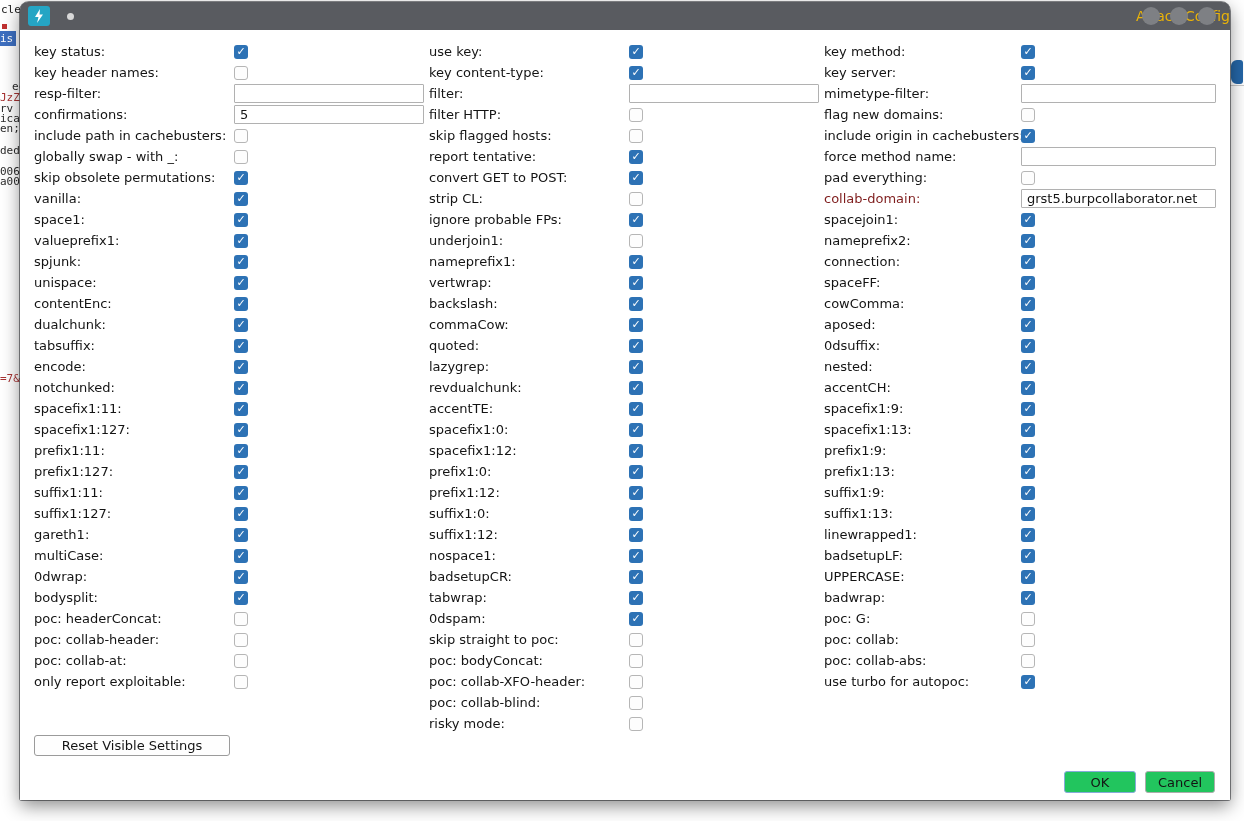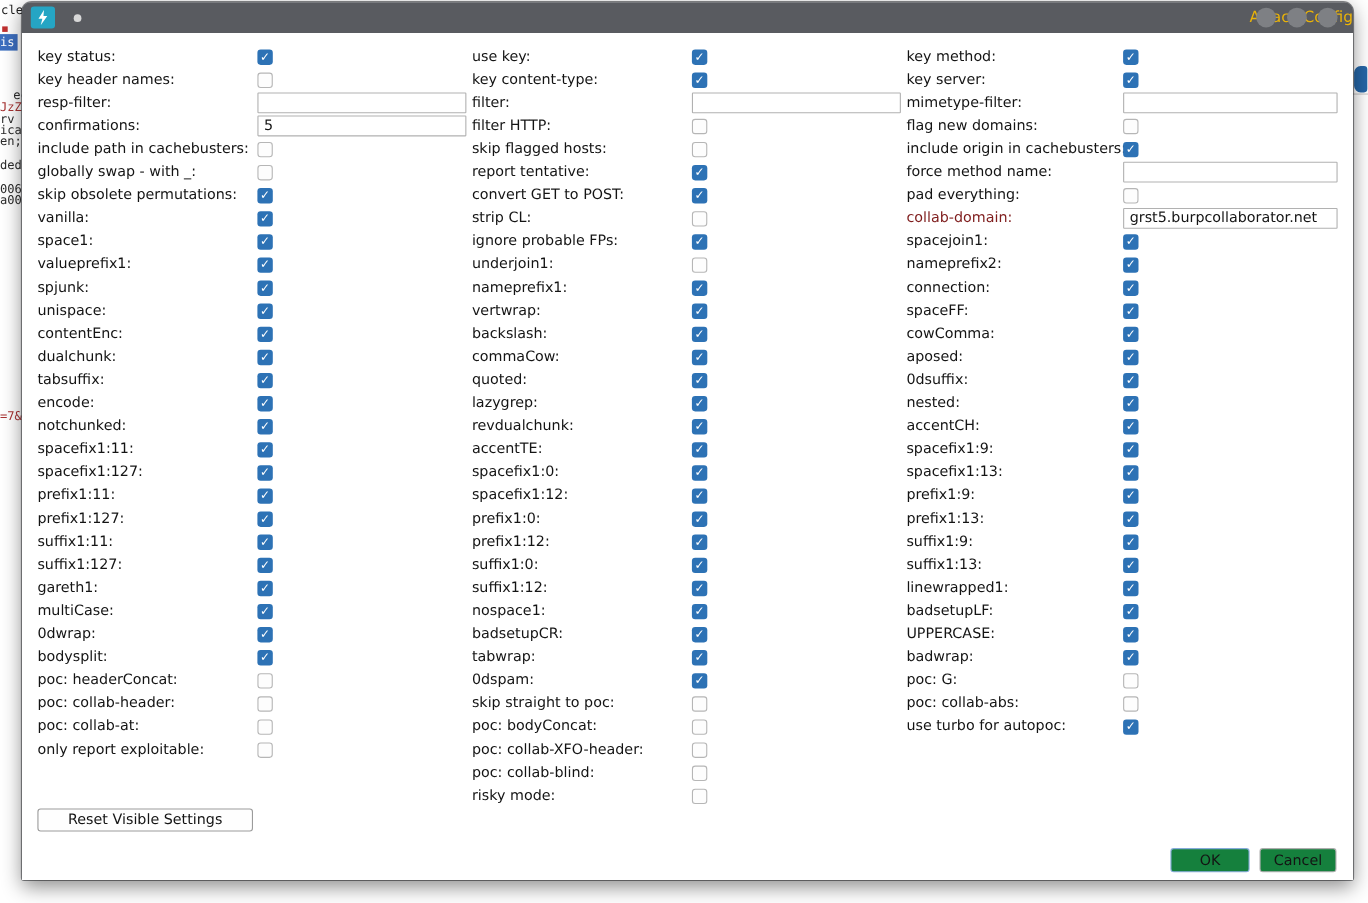--- a/index.html
+++ b/index.html
@@ -58,21 +58,21 @@
   .cb.off { background:#fdfdfd; border:1px solid #b6b6b6; }
   .txt { width:190px; height:19px; box-sizing:border-box; border:1px solid #b1b1b1; border-radius:1px;
          background:#fff; font-family:"DejaVu Sans","Liberation Sans",sans-serif; font-size:13px;
          color:#141414; padding:0 5px; outline:none; }
   .col-2 .txt { width:195px; }
 
   .reset-btn { margin-top:1px; width:196px; height:21px; background:#fefefe; border:1px solid #9b9b9b;
                border-radius:3px; font-family:"DejaVu Sans","Liberation Sans",sans-serif;
                font-size:13px; color:#141414; }
   .dlg-buttons { position:absolute; right:15px; bottom:7px; display:flex; gap:9px; }
-  .btn { height:22px; background:#15803d; border-radius:3px; font-size:13px; color:#141414;
+  .btn { height:22px; background:#22c55e; border-radius:3px; font-size:13px; color:#141414;
          font-family:"DejaVu Sans","Liberation Sans",sans-serif; }
   .btn-ok { width:72px; border:1px solid #86abd9; }
   .btn-cancel { width:70px; border:1px solid #adadad; }
 </style>
 </head>
 <body>
 
 <span class="frag f0">cle</span>
 <div class="red-tick"></div>
 <span class="frag fchip">is c</span>
@@ -472,20 +472,24 @@
           </div>
           <div class="row">
             <span class="lbl">badwrap:</span>
             <span class="cb on" style="background: rgb(45, 114, 181);">✓</span>
           </div>
           <div class="row">
             <span class="lbl">poc: G:</span>
             <span class="cb off"></span>
           </div>
           <div class="row">
+            <span class="lbl">poc: collab:</span>
+            <span class="cb off"></span>
+          </div>
+          <div class="row">
             <span class="lbl">poc: collab-abs:</span>
             <span class="cb off"></span>
           </div>
           <div class="row">
             <span class="lbl">use turbo for autopoc:</span>
             <span class="cb on" style="background: rgb(45, 114, 181);">✓</span>
           </div>
         </div>
     </div>
     <button class="reset-btn">Reset Visible Settings</button>

